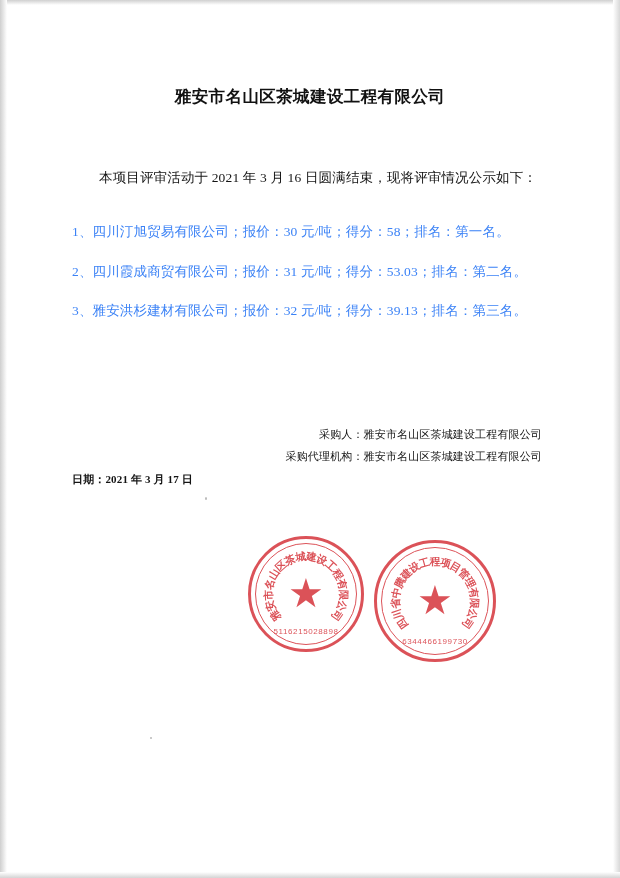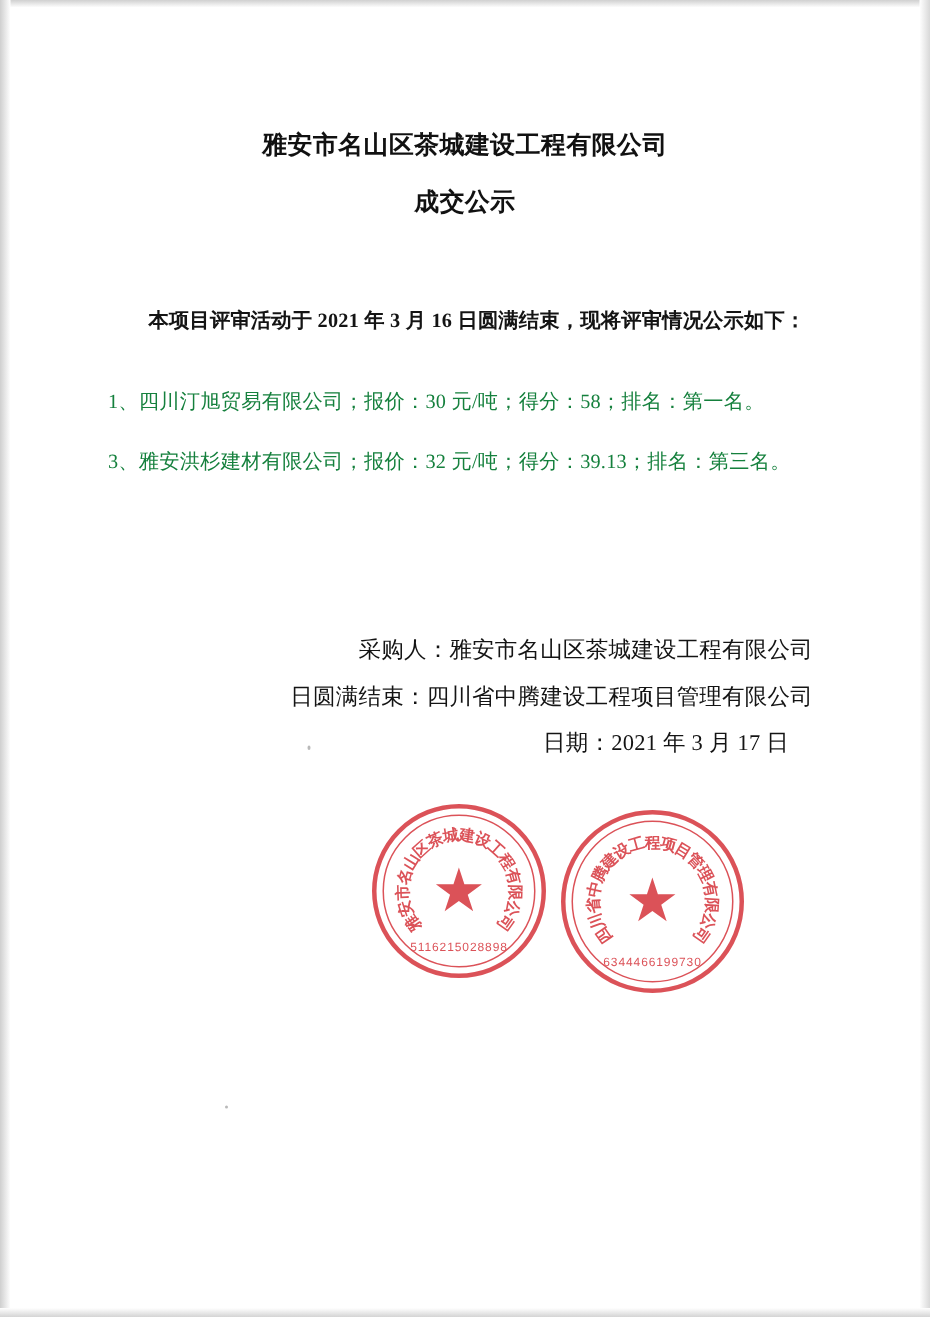--- a/index.html
+++ b/index.html
@@ -71,60 +71,60 @@
     letter-spacing: 0.4px;
     color: #111111;
     margin-top: 14px;
   }
 
   .para {
     font-size: 13.5px;
     color: #141414;
     line-height: 1.75;
     letter-spacing: 0.15px;
-    font-weight: bold;
   }
   .intro {
     margin-top: 56px;
     text-indent: 27px;
   }
   .bid-list {
     margin-top: 30px;
   }
   .bid-item {
     font-size: 13.5px;
-    color: #15803d;
+    color: #3b82f6;
     line-height: 1.75;
     margin-bottom: 16px;
     letter-spacing: 0.15px;
   }
   .notice {
     margin-top: 52px;
     text-indent: 27px;
     line-height: 1.95;
   }
 
   .signature-block {
     margin-top: 100px;
-    font-size: 15px;
+    font-size: 11px;
     color: #141414;
     line-height: 2.05;
     letter-spacing: 0.15px;
   }
   .sig-line {
     text-align: right;
     padding-right: 6px;
     position: relative;
     z-index: 1;
   }
   .sig-date {
-    text-align: right;
+    text-align: left;
     padding-right: 22px;
     position: relative;
     z-index: 1;
+    font-weight: bold;
   }
 
   
   .seal {
     position: absolute;
     border-radius: 50%;
     border: 3px solid #d2222a;
     opacity: 0.78;
     pointer-events: none;
     z-index: 3;
@@ -200,33 +200,33 @@
   <div class="page-edge-left"></div>
   <div class="page-edge-right"></div>
   <div class="page-edge-bottom"></div>
 
   <div class="speck" style="left:205px;top:497px;width:2px;height:3px;"></div>
   <div class="speck" style="left:150px;top:737px;width:2px;height:2px;"></div>
 
   <div class="content">
 
     <div class="title">雅安市名山区茶城建设工程有限公司</div>
-    <div class="title-line2">成交公示</div>
 
     <div class="para intro">本项目评审活动于 2021 年 3 月 16 日圆满结束，现将评审情况公示如下：</div>
 
     <div class="bid-list">
       <div class="bid-item">1、四川汀旭贸易有限公司；报价：30 元/吨；得分：58；排名：第一名。</div>
+      <div class="bid-item">2、四川霞成商贸有限公司；报价：31 元/吨；得分：53.03；排名：第二名。</div>
       <div class="bid-item">3、雅安洪杉建材有限公司；报价：32 元/吨；得分：39.13；排名：第三名。</div>
     </div>
 
 
     <div class="signature-block">
       <div class="sig-line">采购人：雅安市名山区茶城建设工程有限公司</div>
-      <div class="sig-line">日圆满结束：四川省中腾建设工程项目管理有限公司</div>
+      <div class="sig-line">采购代理机构：雅安市名山区茶城建设工程有限公司</div>
       <div class="sig-date">日期：2021 年 3 月 17 日</div>
     </div>
 
   </div>
 
   <div class="seal" id="seal-purchaser">
     <div class="seal-inner"></div>
     <div class="seal-text" id="ring-0">
         <span style="transform: rotate(-125deg) translate(-50%, -44px) rotate(0deg);">雅</span>
         <span style="transform: rotate(-108.333deg) translate(-50%, -44px) rotate(0deg);">安</span>

